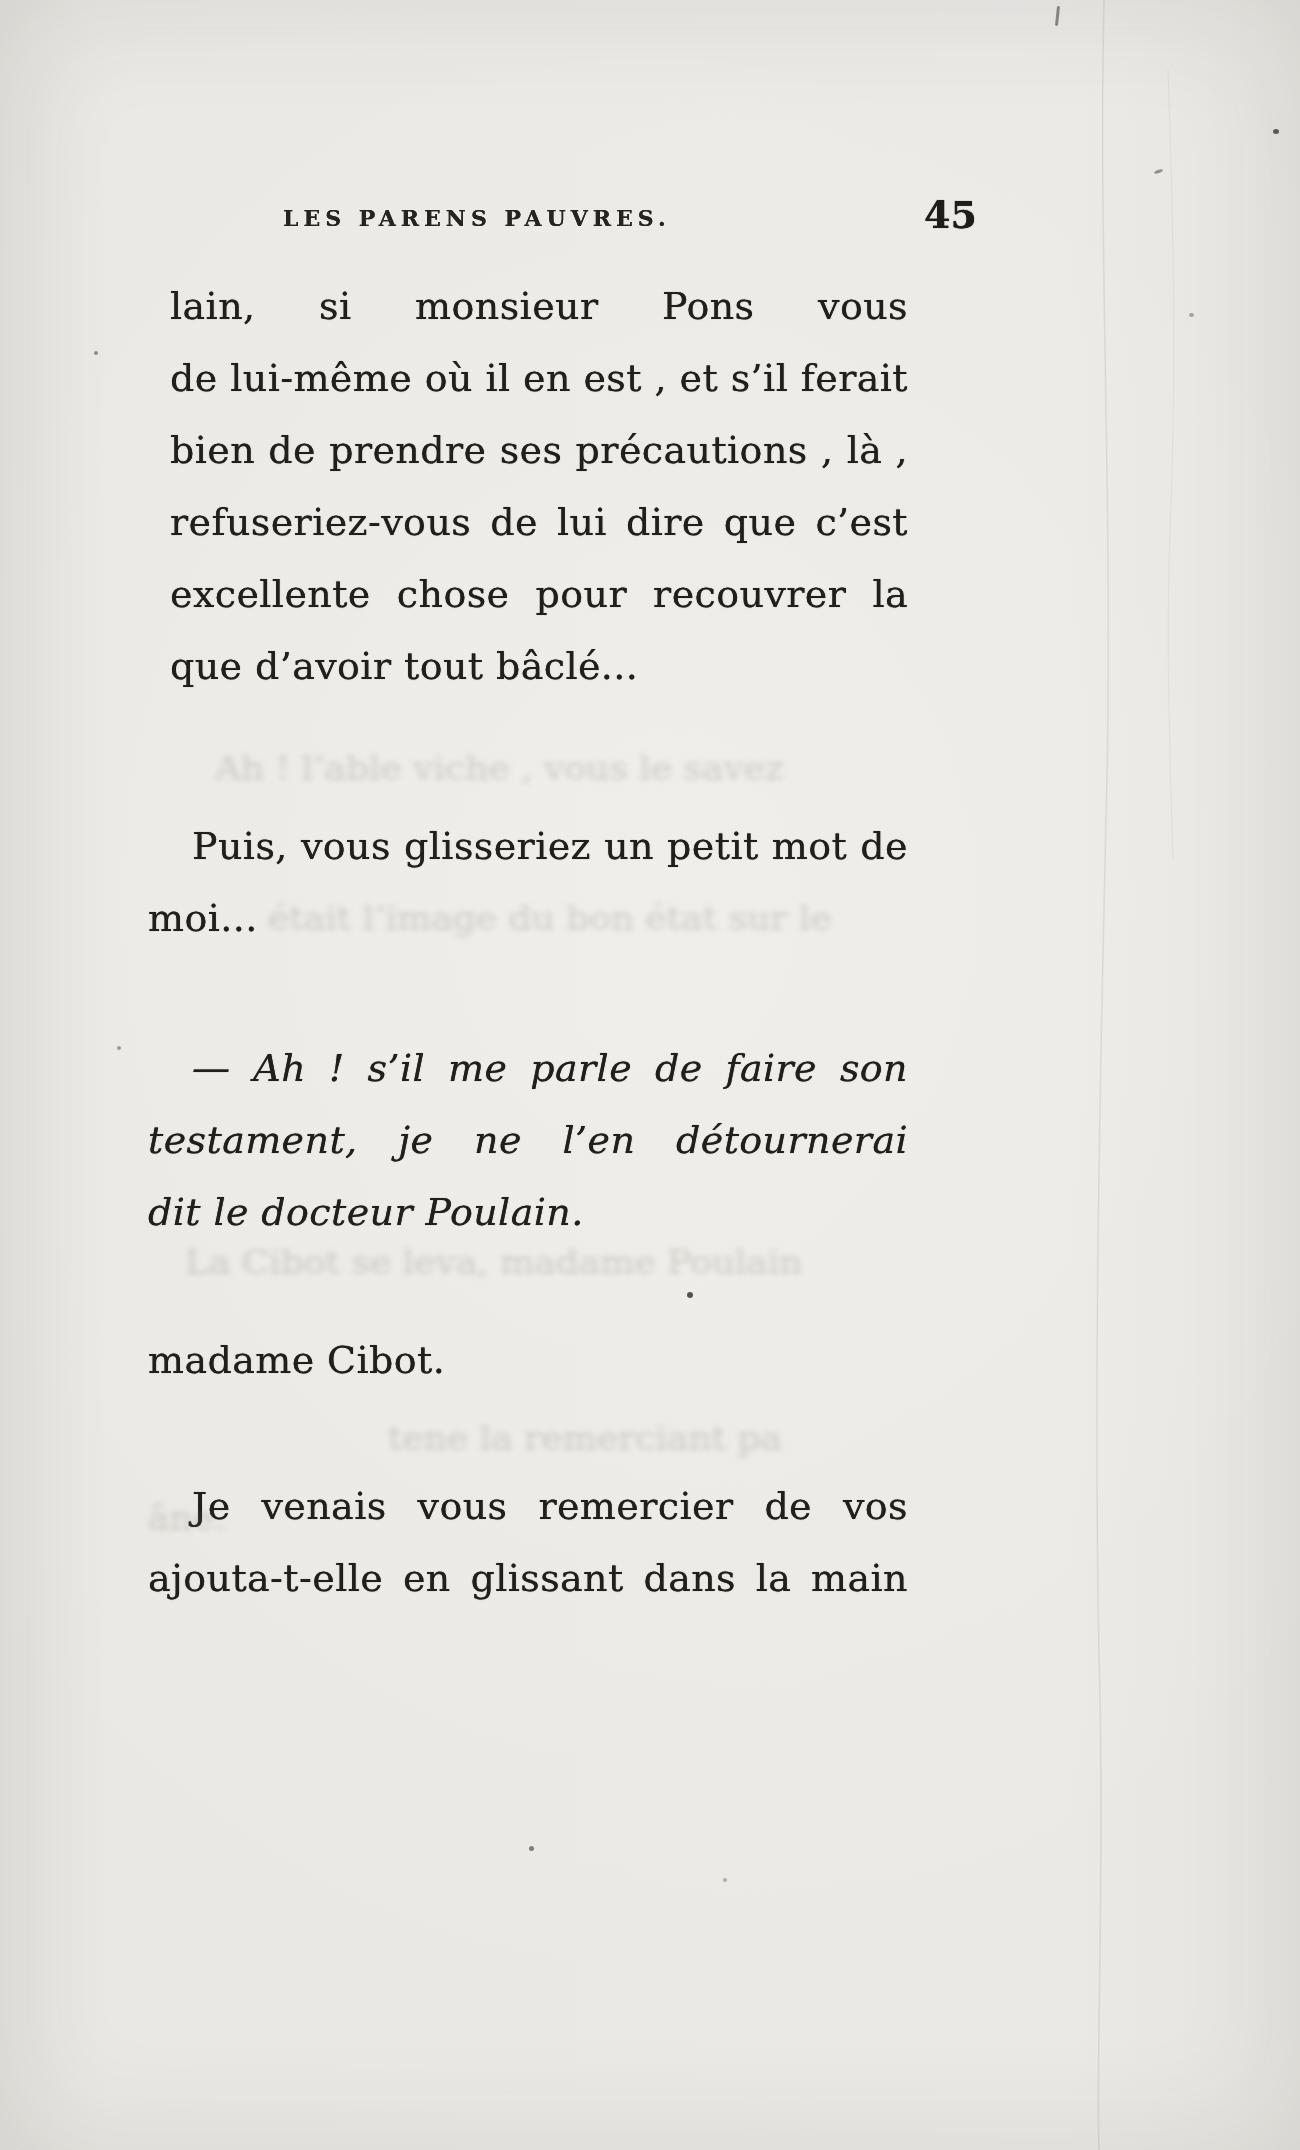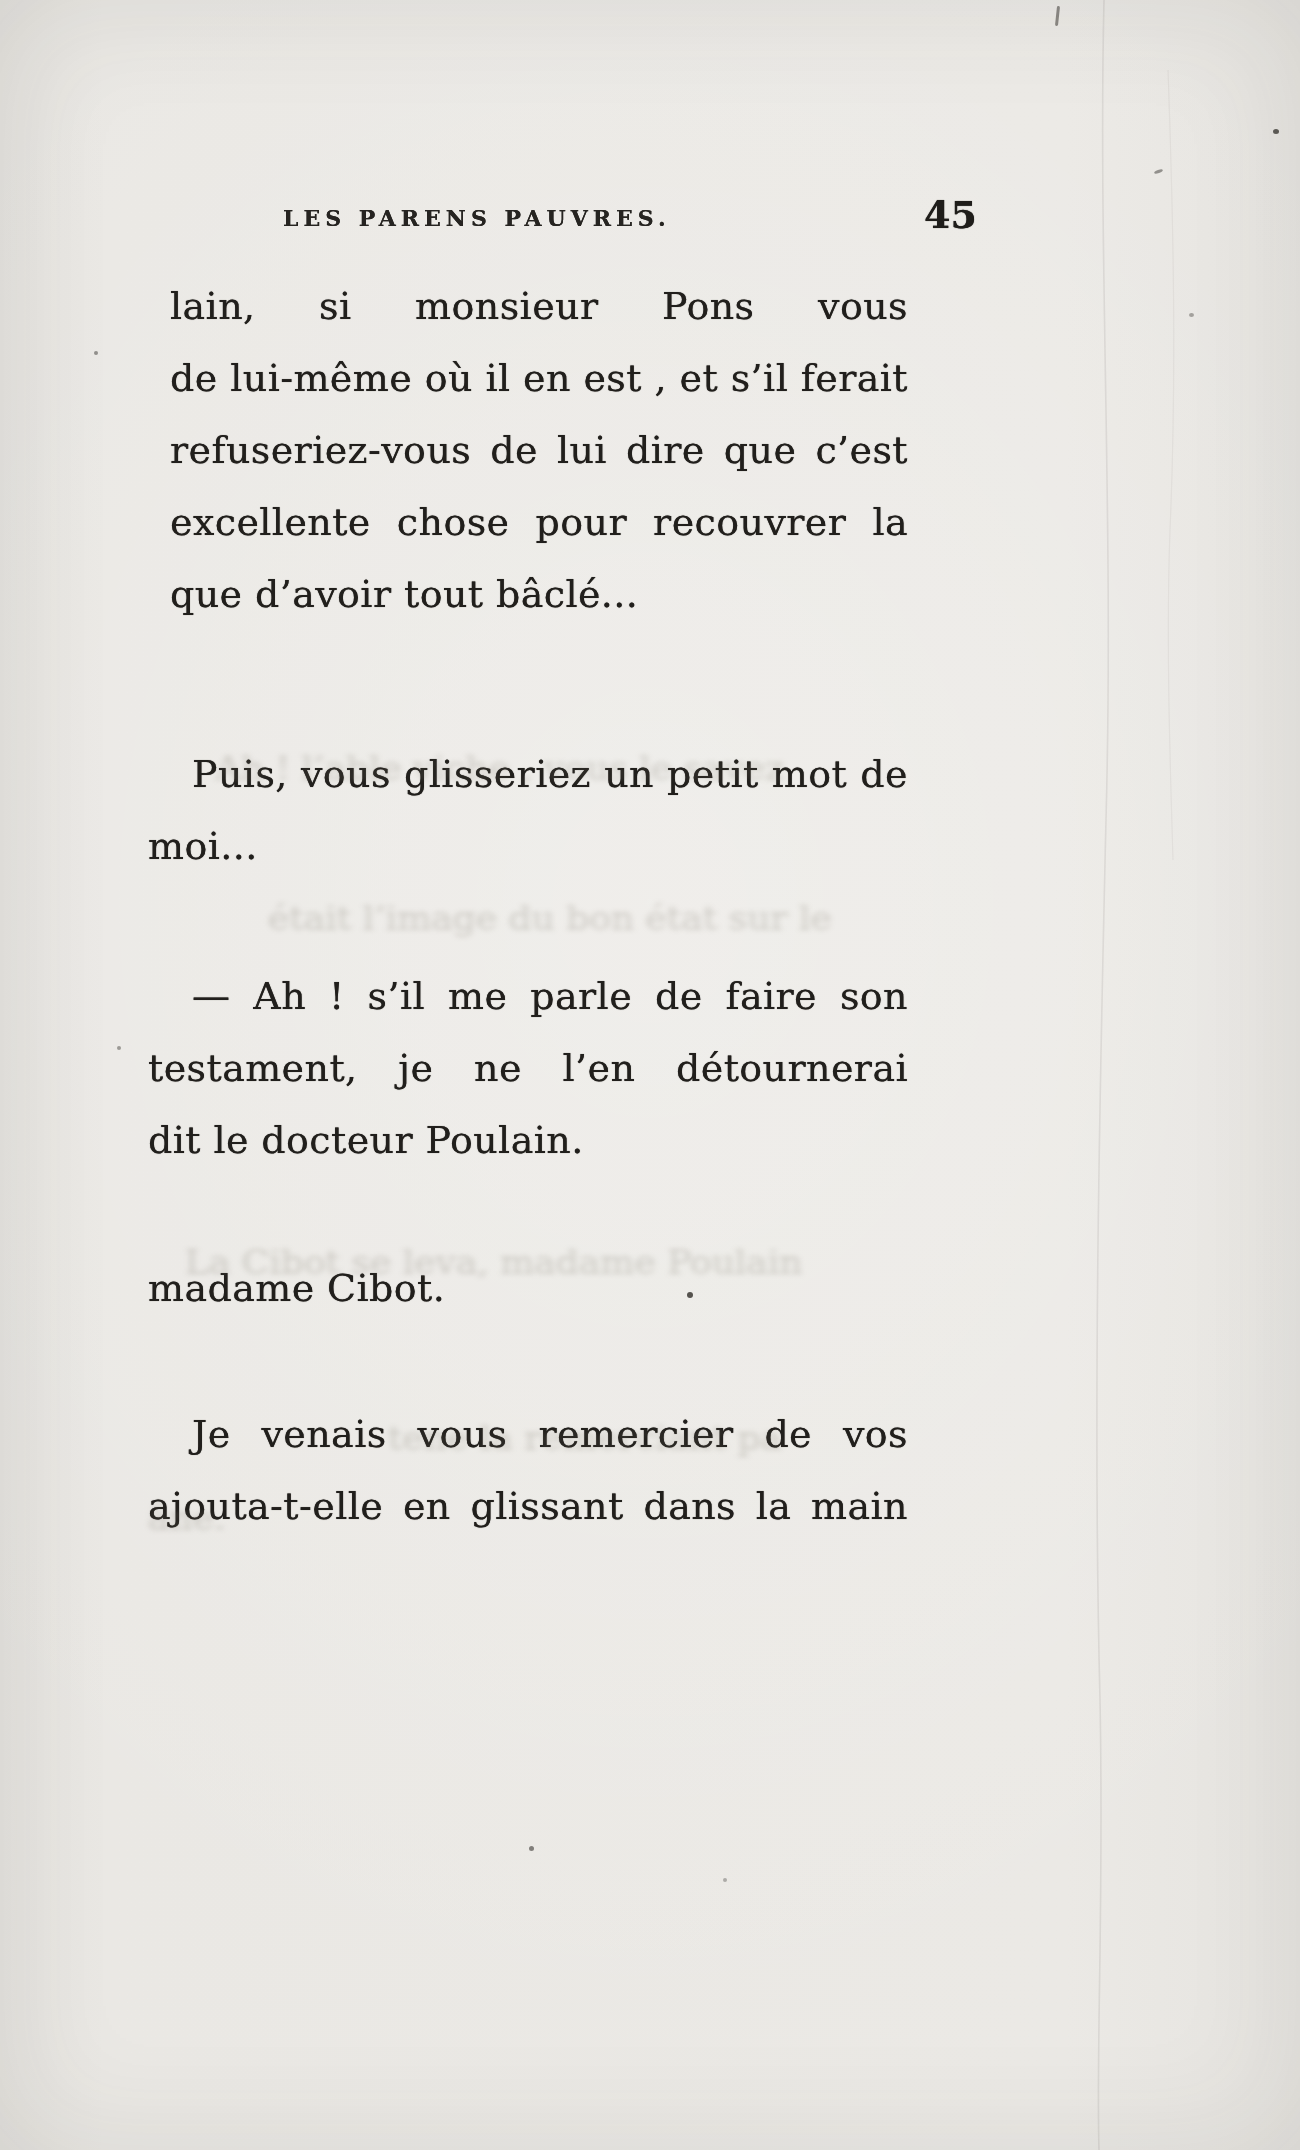--- a/index.html
+++ b/index.html
@@ -46,21 +46,21 @@
     left: 148px; top: 270px;
     width: 760px;
     font-size: 38px;
     color: #211f1c;
     text-shadow: 0 0 0.7px rgba(25,22,18,0.9);
     letter-spacing: 0.4px;
   }
   .para { margin: 0; }
   .para:nth-child(1) { margin-bottom: 108px; margin-left: 22px; }
   .para:nth-child(2) { margin-bottom: 78px; }
-  .para:nth-child(3) { margin-bottom: 76px; }
+  .para:nth-child(3) { margin-bottom: 76px; font-style: italic; }
   .para:nth-child(4) { margin-bottom: 74px; }
   .line {
     height: 72px;
     line-height: 72px;
     overflow: hidden;
     text-align: left;
   }
   .line.j {
     text-align: justify;
     text-align-last: justify;
@@ -95,20 +95,21 @@
 </head>
 <body>
 
 <div class="running-title">LES PARENS PAUVRES.</div>
 <div class="page-number">45</div>
 
 <div class="text-block" id="text-block">
     <div class="para">
       <div class="line j">lain, si monsieur Pons vous demandait</div>
       <div class="line j">de lui-même où il en est , et s’il ferait</div>
+      <div class="line j">bien de prendre ses précautions , là ,</div>
       <div class="line j">refuseriez-vous de lui dire que c’est une</div>
       <div class="line j">excellente chose pour recouvrer la santé</div>
       <div class="line">que d’avoir tout bâclé...</div>
     </div>
     <div class="para">
       <div class="line j ind">Puis, vous glisseriez un petit mot de</div>
       <div class="line">moi...</div>
     </div>
     <div class="para">
       <div class="line j ind">— Ah ! s’il me parle de faire son</div>

